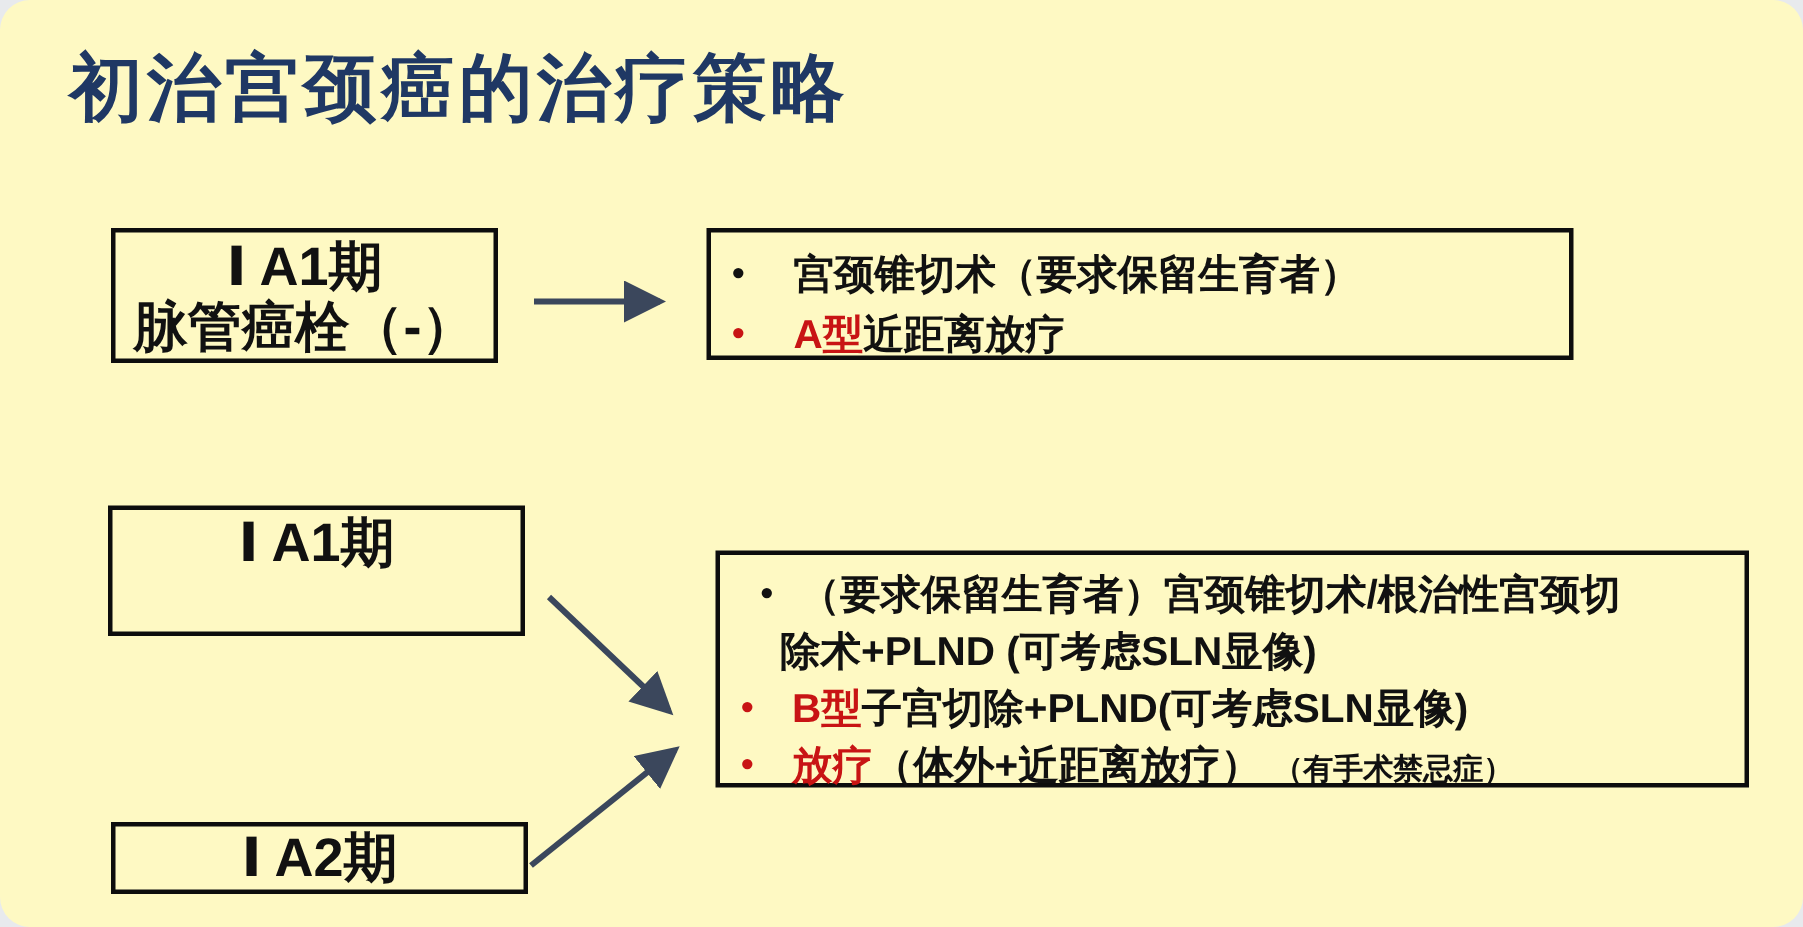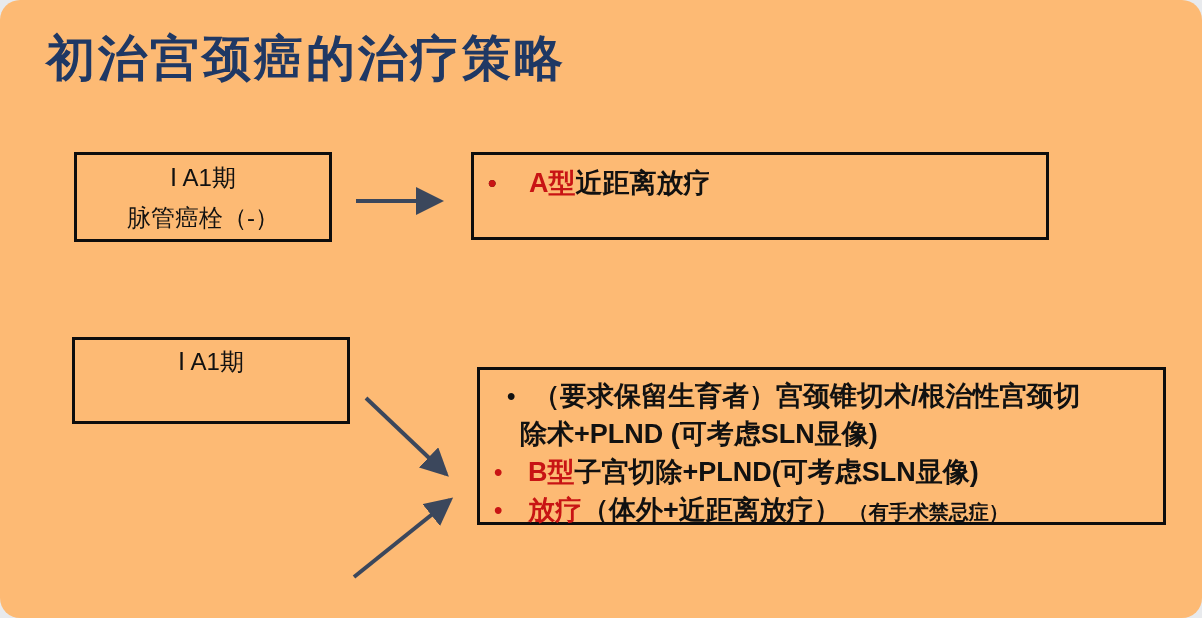--- a/index.html
+++ b/index.html
@@ -3,30 +3,30 @@
 <meta charset="utf-8">
 <style>
   html,body{margin:0;padding:0;}
   body{
     width:1202px;height:618px;overflow:hidden;
     background:#e8eaed;
     font-family:"Liberation Sans","DejaVu Sans",sans-serif;
   }
   .slide{
     position:relative;width:1202px;height:618px;
-    background:#fdba74;border-radius:20px;overflow:hidden;
+    background:#fef9c3;border-radius:20px;overflow:hidden;
   }
   .title{
     position:absolute;left:46px;top:26px;margin:0;
     font-size:49px;font-weight:800;color:#1f3864;letter-spacing:3px;
     font-family:"Liberation Serif","DejaVu Serif",serif;
   }
   .stagebox{
     position:absolute;border:3px solid #0d0d0d;background:transparent;
-    color:#111;font-weight:400;font-size:24px;line-height:40px;
+    color:#111;font-weight:700;font-size:36px;line-height:40px;
     text-align:center;box-sizing:border-box;
   }
   .stagebox .ln{white-space:nowrap;}
   .box1{left:74px;top:152px;width:258px;height:90px;padding-top:3px;}
   .box2{left:72px;top:337px;width:278px;height:87px;padding-top:2px;}
   .box3{left:74px;top:548px;width:278px;height:48px;line-height:42px;}
   .treatbox{
     position:absolute;border:3px solid #0d0d0d;background:transparent;
     color:#111;font-weight:800;font-size:27px;box-sizing:border-box;
   }
@@ -52,31 +52,35 @@
   <h1 class="title">初治宫颈癌的治疗策略</h1>
 
   <div class="stagebox box1">
     <div class="ln">Ⅰ A1期</div>
     <div class="ln">脉管癌栓（-）</div>
   </div>
 
   <div class="treatbox rbox1">
     <div class="brow row-pad">
       <span class="dot">•</span>
+      <span>宫颈锥切术（要求保留生育者）</span>
     </div>
     <div class="brow row-pad">
       <span class="dot red">•</span>
       <span class="lead">A型</span><span>近距离放疗</span>
     </div>
   </div>
 
   <div class="stagebox box2">
     <div class="ln">Ⅰ A1期</div>
   </div>
 
+  <div class="stagebox box3">
+    <div class="ln">Ⅰ A2期</div>
+  </div>
 
   <div class="treatbox bigbox">
     <div class="brow hang">
       <span class="dot">•</span>
       <span>（要求保留生育者）宫颈锥切术/根治性宫颈切除术+PLND (可考虑SLN显像)</span>
     </div>
     <div class="brow row-pad">
       <span class="dot red">•</span>
       <span class="lead">B型</span><span>子宫切除+PLND(可考虑SLN显像)</span>
     </div>

